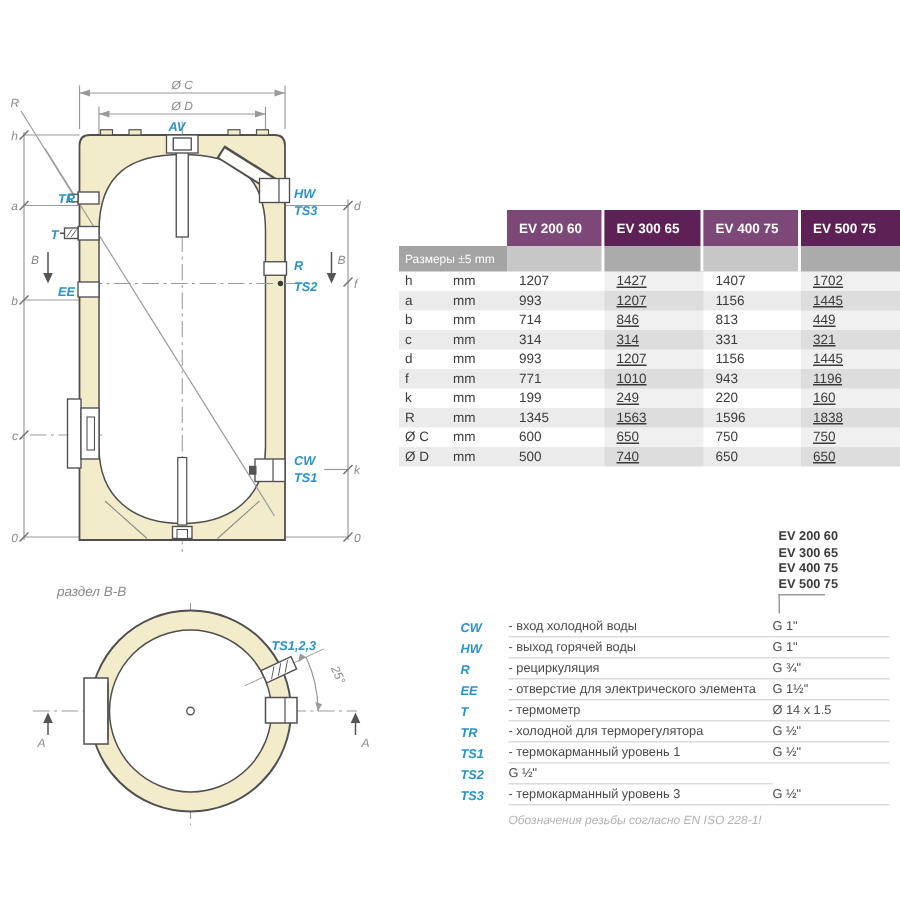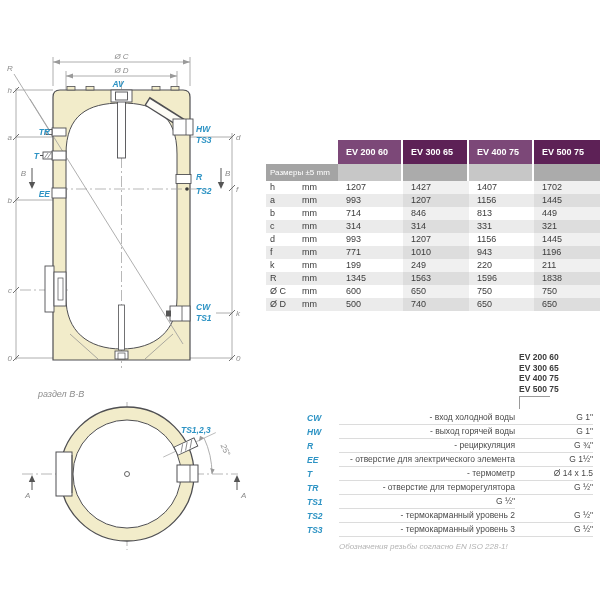--- a/index.html
+++ b/index.html
@@ -24,31 +24,31 @@
             line-height:17px;padding-left:4px;white-space:nowrap;}
   .stripe{border-right:2px solid #fff;}
   .st-a{background:#c7c7c7;}
   .st-b{background:#ababab;}
   .stripe.last{border-right:none;}
   .trow{height:13px;font-size:9px;color:#3b3b3b;}
   .trow>div{line-height:13px;white-space:nowrap;}
   .r-odd{background:#ebebeb;}
   .pcell{padding-left:4px;}
   .vcell{padding-left:8px;}
-  .tint{background:rgba(0,0,0,0.06);}
+  .tint{background:rgba(0,0,0,0.06);text-decoration:underline;}
 
   
   .legend{position:absolute;left:307px;top:352px;width:286px;}
   .legend-models{margin-left:212px;font-size:8.5px;font-weight:bold;color:#3b3b3b;
                  line-height:10.5px;white-space:nowrap;}
   .bracket{margin-left:212px;margin-top:2px;margin-bottom:2px;width:30px;height:12px;
            border-left:1px solid #9a9a9a;border-top:1px solid #9a9a9a;}
   .lrow{display:grid;grid-template-columns:32px 176px 78px;height:14px;font-size:8.5px;}
   .lcode{color:#2d93c4;font-weight:bold;font-style:italic;line-height:14px;}
-  .ldesc,.lthread{color:#4a4a4a;border-bottom:1px solid #dcdcdc;line-height:13px;white-space:nowrap;text-align:right;}
+  .ldesc,.lthread{color:#4a4a4a;border-bottom:1px solid #dcdcdc;line-height:13px;white-space:nowrap;}
   .footnote{margin-left:32px;margin-top:5px;font-size:8px;font-style:italic;color:#b3b3b3;white-space:nowrap;}
 </style>
 </head>
 <body>
 
 <div class="sheet">
 
   <svg viewBox="0 0 262 382" style="position:absolute;left:0;top:0;width:262px;height:382px">
 
     <g stroke="#9a9a9a" stroke-width="0.8" fill="none">
@@ -264,21 +264,21 @@
       <div class="vcell tint">1010</div>
       <div class="vcell">943</div>
       <div class="vcell tint">1196</div>
     </div>
     <div class="trow r-even">
       <div class="pcell">k</div>
       <div class="ucell">mm</div>
       <div class="vcell">199</div>
       <div class="vcell tint">249</div>
       <div class="vcell">220</div>
-      <div class="vcell tint">211</div>
+      <div class="vcell tint">160</div>
     </div>
     <div class="trow r-odd">
       <div class="pcell">R</div>
       <div class="ucell">mm</div>
       <div class="vcell">1345</div>
       <div class="vcell tint">1563</div>
       <div class="vcell">1596</div>
       <div class="vcell tint">1838</div>
     </div>
     <div class="trow r-even">
@@ -327,30 +327,30 @@
       <div class="ldesc">- отверстие для электрического элемента</div>
       <div class="lthread">G 1½"</div>
     </div>
     <div class="lrow">
       <div class="lcode">T</div>
       <div class="ldesc">- термометр</div>
       <div class="lthread">Ø 14 x 1.5</div>
     </div>
     <div class="lrow">
       <div class="lcode">TR</div>
-      <div class="ldesc">- отверстие для терморегулятора</div>
+      <div class="ldesc">- холодной для терморегулятора</div>
       <div class="lthread">G ½"</div>
     </div>
     <div class="lrow">
       <div class="lcode">TS1</div>
+      <div class="ldesc">- термокарманный уровень 1</div>
       <div class="lthread">G ½"</div>
     </div>
     <div class="lrow">
       <div class="lcode">TS2</div>
-      <div class="ldesc">- термокарманный уровень 2</div>
       <div class="lthread">G ½"</div>
     </div>
     <div class="lrow">
       <div class="lcode">TS3</div>
       <div class="ldesc">- термокарманный уровень 3</div>
       <div class="lthread">G ½"</div>
     </div>
     <div class="footnote">Обозначения резьбы согласно EN ISO 228-1!</div>
   </div>
 

